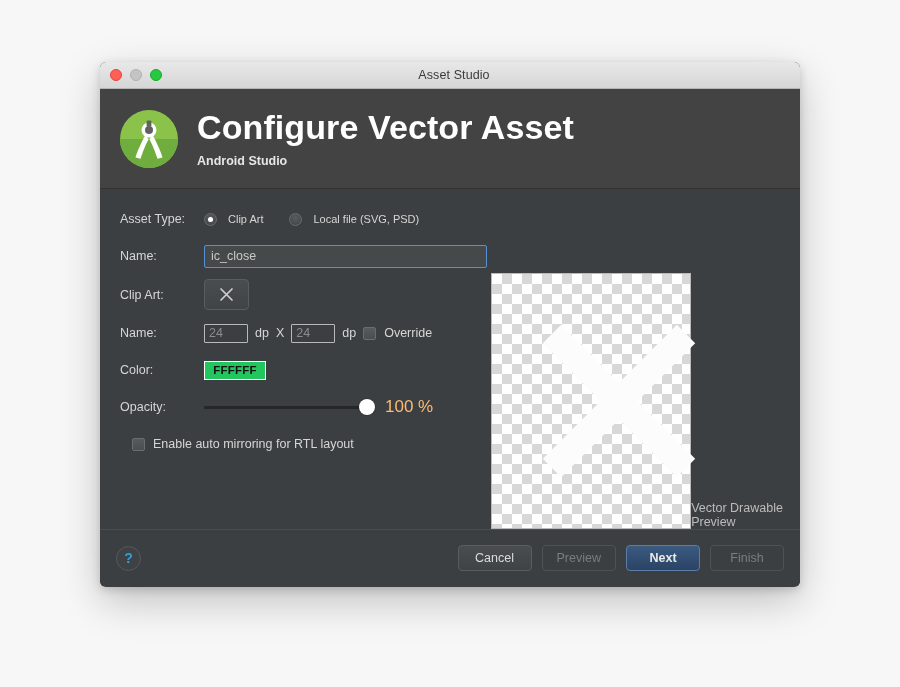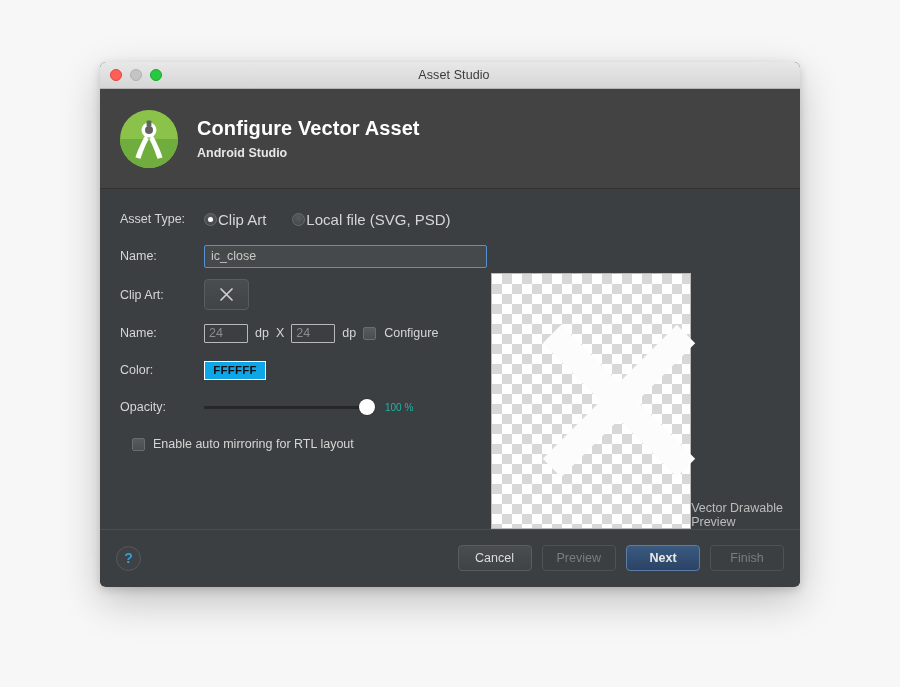--- a/index.html
+++ b/index.html
@@ -53,21 +53,21 @@
   .header {
     height: 100px;
     background: #434343;
     display: flex; align-items: center;
     padding-left: 18px;
     border-bottom: 1px solid #333;
   }
   .logo { width: 62px; height: 62px; flex: 0 0 62px; }
   .header-texts { margin-left: 17px; }
   .header-title {
-    font-size: 20px; color: #ffffff; font-weight: bold;
+    font-size: 34px; color: #ffffff; font-weight: bold;
     letter-spacing: .1px; line-height: 1.1;
   }
   .header-sub {
     margin-top: 7px;
     font-size: 12.5px; color: #e6e6e6; font-weight: bold;
   }
 
   
   .body {
     position: relative;
@@ -94,21 +94,21 @@
   
   .radio-wrap { display: flex; align-items: center; cursor: default; }
   .radio {
     width: 13px; height: 13px; border-radius: 50%;
     background: radial-gradient(circle at 50% 35%, #5a5d5f, #3f4244);
     border: 1px solid #6a6d6f;
     display: inline-flex; align-items: center; justify-content: center;
     flex: 0 0 13px;
   }
   .radio .dot { width: 5px; height: 5px; border-radius: 50%; background: #ffffff; }
-  .radio-label { font-size: 15px; color: #d6d6d6; margin-left: 1px; }
+  .radio-label { font-size: 11px; color: #d6d6d6; margin-left: 11px; }
   .radio-gap { width: 26px; }
 
   
   .name-input {
     width: 283px; height: 23px;
     background: #45494a;
     border: 1px solid #5791d4;
     border-radius: 2px;
     color: #c9c9c9;
     font-size: 12.5px;
@@ -148,21 +148,21 @@
     width: 13px; height: 13px; flex: 0 0 13px;
     background: linear-gradient(to bottom, #585b5d, #4b4e50);
     border: 1px solid #6a6d6f;
     border-radius: 2px;
   }
   .cbox-label { font-size: 12.5px; color: #d6d6d6; margin-left: 8px; }
 
   
   .color-swatch {
     min-width: 62px; height: 19px;
-    background: #0ea5e9;
+    background: #22c55e;
     border: 1px solid #ffffff;
     display: flex; align-items: center; justify-content: center;
     font-size: 11.5px; font-weight: bold; color: #111111;
     letter-spacing: .2px;
     cursor: default;
     padding: 0 5px;
   }
 
   
   .slider-wrap {
@@ -176,21 +176,21 @@
     height: 3px; border-radius: 2px;
     background: #252729;
   }
   .slider-knob {
     position: absolute;
     right: -3px;
     width: 16px; height: 16px; border-radius: 50%;
     background: #ffffff;
     box-shadow: 0 0 2px rgba(0,0,0,.4);
   }
-  .opacity-val { font-size: 10px; color: #14b8a6; }
+  .opacity-val { font-size: 17px; color: #fdba74; }
 
   .mirror-row { margin-top: 4px; padding-left: 12px; }
 
   
   .preview {
     flex: 1;
     display: flex; 
     align-items: flex-end;
     padding-top: 12px;
   }
@@ -321,21 +321,21 @@
         </div>
 
         <div class="row">
           <div class="lbl">Name:</div>
           <input class="size-field" type="text" value="24" style="">
           <span class="unit">dp</span>
           <span class="times">X</span>
           <input class="size-field" type="text" value="24" style="">
           <span class="unit">dp</span>
           <span class="cbox"></span>
-          <span class="cbox-label">Configure</span>
+          <span class="cbox-label">Override</span>
         </div>
 
         <div class="row">
           <div class="lbl">Color:</div>
           <div class="color-swatch">FFFFFF</div>
         </div>
 
         <div class="row">
           <div class="lbl">Opacity:</div>
           <div class="slider-wrap">

